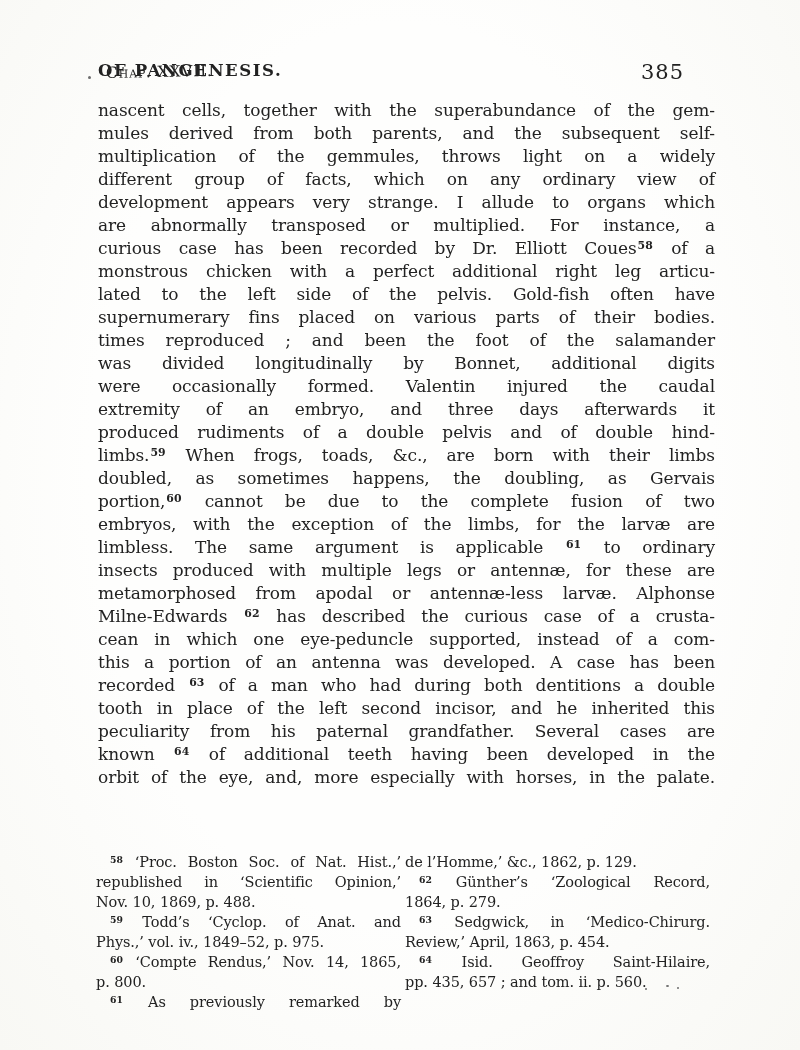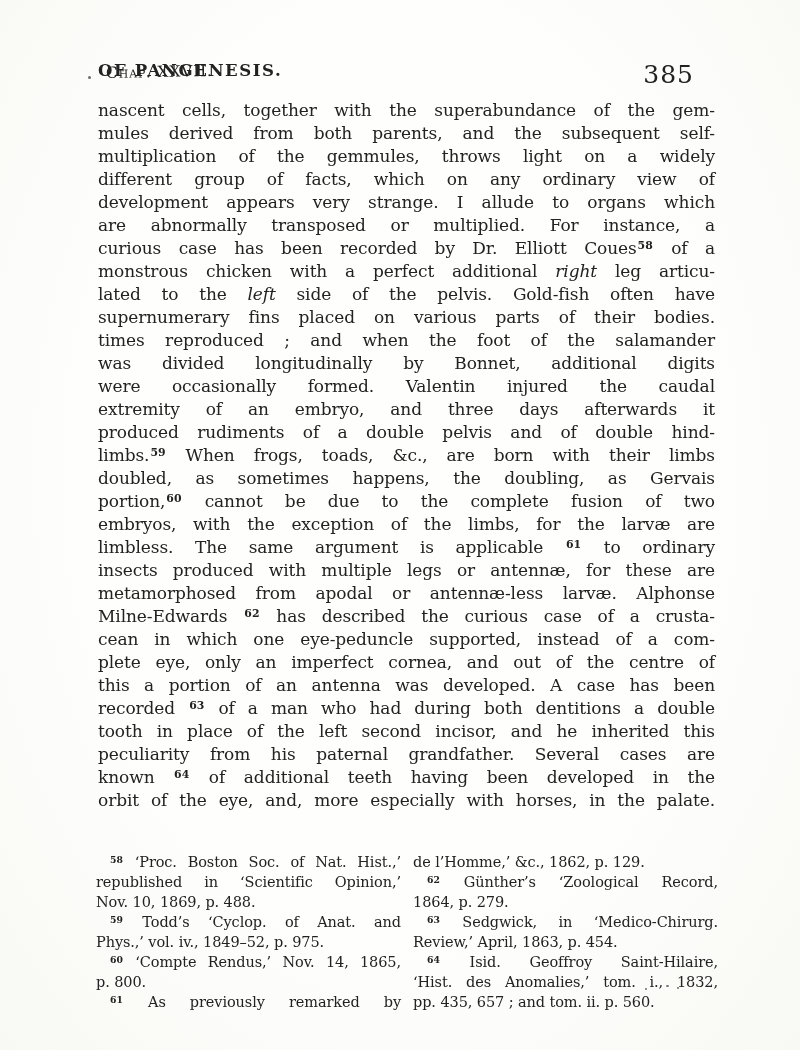--- a/index.html
+++ b/index.html
@@ -24,51 +24,51 @@
   .chapter{
     position:absolute;left:8px;top:5px;
     font-size:15.5px;font-variant:small-caps;letter-spacing:0.8px;
     transform:rotate(-1.1deg);
   }
   .title{
     position:absolute;left:0;right:0;top:3px;text-align:left;
     font-size:16.5px;font-weight:bold;letter-spacing:1.6px;
   }
   .pagenum{
-    position:absolute;right:20px;top:2px;
-    font-size:25px;letter-spacing:1px;
+    position:absolute;right:30px;top:2px;
+    font-size:21px;letter-spacing:1px;
   }
   
   .body-text{
     position:absolute;left:98px;top:99px;width:617px;
     font-size:17px;line-height:23px;letter-spacing:-0.1px;
   }
   .line{
     height:23px;overflow:visible;
     text-align:justify;text-align-last:justify;
   }
   
   .footnotes{
     position:absolute;left:96px;top:852px;width:622px;
-    display:flex;gap:12px;
+    display:flex;gap:4px;
     font-size:14.5px;line-height:20px;letter-spacing:-0.1px;
   }
   .fn-col{width:305px;}
   .fn-line{
     height:20px;overflow:visible;
     text-align:justify;text-align-last:justify;
   }
   .fn-line.nojust{text-align-last:auto;}
   .fn-line.indent{text-indent:13px;}
   
   .sup{
     font-size:0.64em;position:relative;top:-0.42em;
     letter-spacing:0;padding:0 1px;font-weight:bold;
   }
-  .it{font-style:italic;}
+  .it{}
   
   .speck{position:absolute;background:#4a4a4a;border-radius:50%;opacity:0.8;}
   .speck.s1{left:88px;top:76px;width:3px;height:3px;}
   .speck.s2{left:645px;top:988px;width:2px;height:2px;}
   .speck.s3{left:666px;top:985px;width:3px;height:2px;}
   .speck.s4{left:677px;top:987px;width:2px;height:2px;}
 </style>
 </head>
 <body>
 
@@ -84,35 +84,34 @@
       <div class="line"><span>nascent cells, together with the superabundance of the gem-</span></div>
       <div class="line"><span>mules derived from both parents, and the subsequent self-</span></div>
       <div class="line"><span>multiplication of the gemmules, throws light on a widely</span></div>
       <div class="line"><span>different group of facts, which on any ordinary view of</span></div>
       <div class="line"><span>development appears very strange. I allude to organs which</span></div>
       <div class="line"><span>are abnormally transposed or multiplied. For instance, a</span></div>
       <div class="line"><span>curious case has been recorded by Dr. Elliott Coues</span><span class="sup">58</span><span> of a</span></div>
       <div class="line"><span>monstrous chicken with a perfect additional </span><span class="it">right</span><span> leg articu-</span></div>
       <div class="line"><span>lated to the </span><span class="it">left</span><span> side of the pelvis. Gold-fish often have</span></div>
       <div class="line"><span>supernumerary fins placed on various parts of their bodies.</span></div>
-      <div class="line"><span>times reproduced ; and when the foot of the salamander</span></div>
+      <div class="line"><span>times reproduced ; and been the foot of the salamander</span></div>
       <div class="line"><span>was divided longitudinally by Bonnet, additional digits</span></div>
       <div class="line"><span>were occasionally formed. Valentin injured the caudal</span></div>
       <div class="line"><span>extremity of an embryo, and three days afterwards it</span></div>
       <div class="line"><span>produced rudiments of a double pelvis and of double hind-</span></div>
       <div class="line"><span>limbs.</span><span class="sup">59</span><span> When frogs, toads, &amp;c., are born with their limbs</span></div>
       <div class="line"><span>doubled, as sometimes happens, the doubling, as Gervais</span></div>
       <div class="line"><span>portion,</span><span class="sup">60</span><span> cannot be due to the complete fusion of two</span></div>
       <div class="line"><span>embryos, with the exception of the limbs, for the larvæ are</span></div>
       <div class="line"><span>limbless. The same argument is applicable </span><span class="sup">61</span><span> to ordinary</span></div>
       <div class="line"><span>insects produced with multiple legs or antennæ, for these are</span></div>
       <div class="line"><span>metamorphosed from apodal or antennæ-less larvæ. Alphonse</span></div>
       <div class="line"><span>Milne-Edwards </span><span class="sup">62</span><span> has described the curious case of a crusta-</span></div>
       <div class="line"><span>cean in which one eye-peduncle supported, instead of a com-</span></div>
-      <div class="line"><span>plete eye, only an imperfect cornea, and out of the centre of</span></div>
       <div class="line"><span>this a portion of an antenna was developed. A case has been</span></div>
       <div class="line"><span>recorded </span><span class="sup">63</span><span> of a man who had during both dentitions a double</span></div>
       <div class="line"><span>tooth in place of the left second incisor, and he inherited this</span></div>
       <div class="line"><span>peculiarity from his paternal grandfather. Several cases are</span></div>
       <div class="line"><span>known </span><span class="sup">64</span><span> of additional teeth having been developed in the</span></div>
       <div class="line"><span>orbit of the eye, and, more especially with horses, in the palate.</span></div>
     </div>
 
   <div class="footnotes">
     <div class="fn-col">
@@ -125,21 +124,20 @@
         <div class="fn-line nojust"><span>p. 800.</span></div>
         <div class="fn-line indent"><span class="sup">61</span><span> As previously remarked by</span></div>
       </div>
     <div class="fn-col">
         <div class="fn-line nojust"><span>de l’Homme,’ &amp;c., 1862, p. 129.</span></div>
         <div class="fn-line indent"><span class="sup">62</span><span> Günther’s ‘Zoological Record,</span></div>
         <div class="fn-line nojust"><span>1864, p. 279.</span></div>
         <div class="fn-line indent"><span class="sup">63</span><span> Sedgwick, in ‘Medico-Chirurg.</span></div>
         <div class="fn-line nojust"><span>Review,’ April, 1863, p. 454.</span></div>
         <div class="fn-line indent"><span class="sup">64</span><span> Isid. Geoffroy Saint-Hilaire,</span></div>
-        <div class="fn-line"><span>‘Hist. des Anomalies,’ tom. i., 1832,</span></div>
         <div class="fn-line nojust"><span>pp. 435, 657 ; and tom. ii. p. 560.</span></div>
       </div>
   </div>
 
   <div class="speck s1"></div>
   <div class="speck s2"></div>
   <div class="speck s3"></div>
   <div class="speck s4"></div>
 
 </div>

